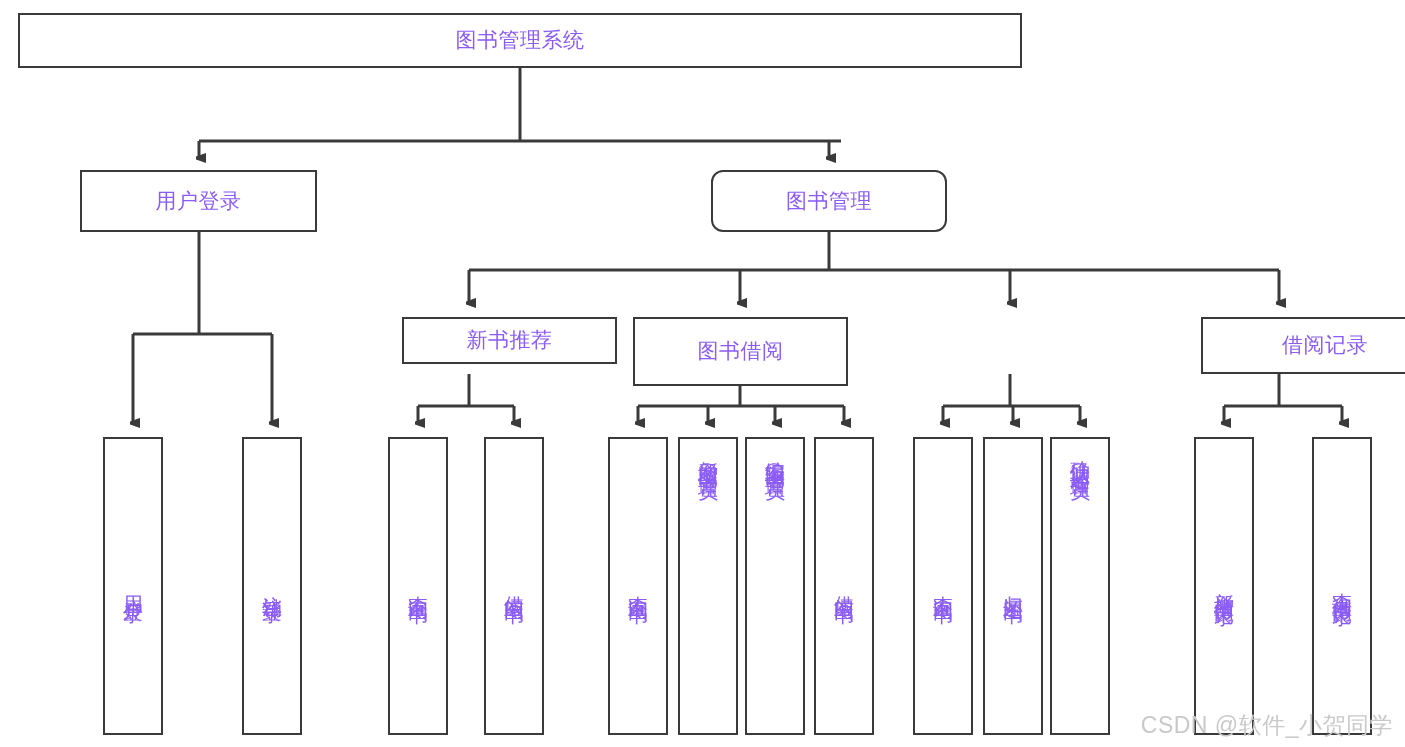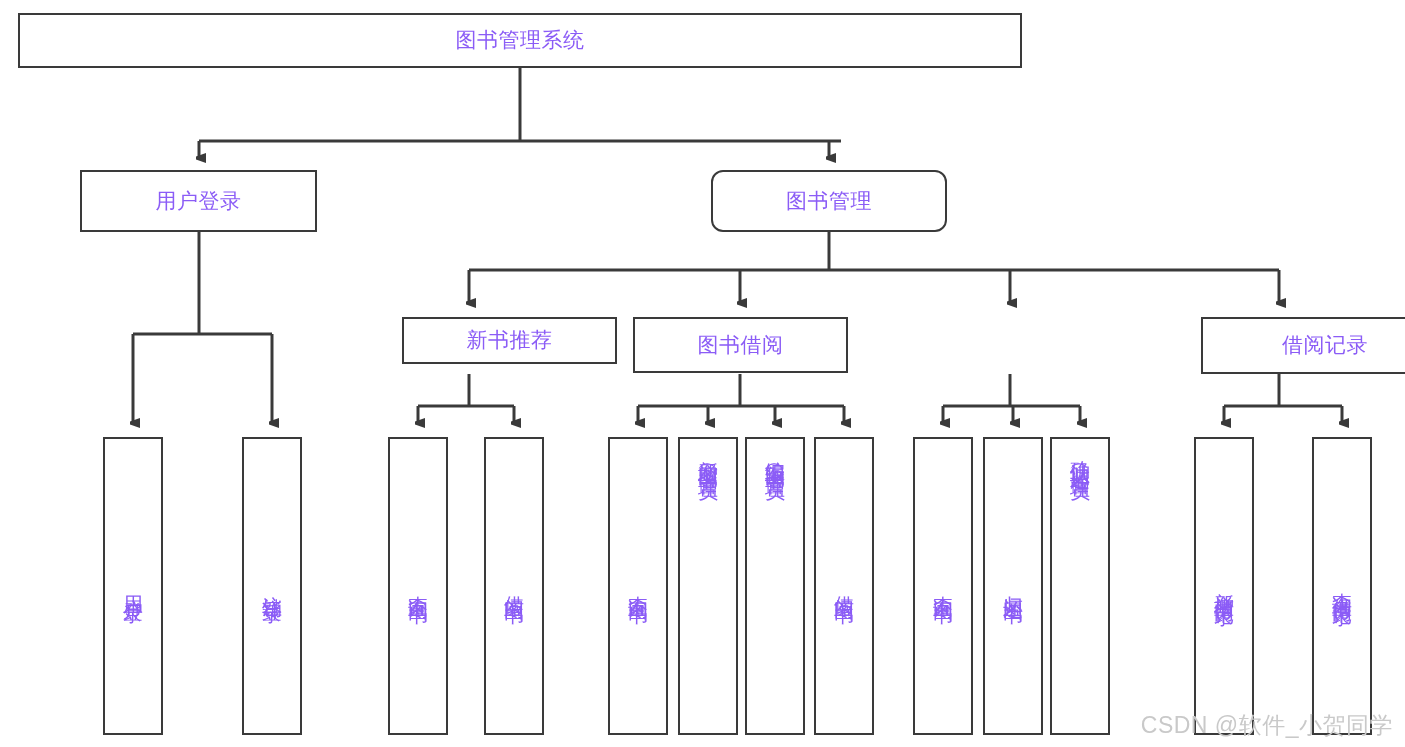--- a/index.html
+++ b/index.html
@@ -135,21 +135,21 @@
   <div class="node" style="left:80px; top:170px; width:237px; height:62px;">
     <span class="node-label">用户登录</span>
   </div>
   <div class="node" style="left:711px; top:170px; width:236px; height:62px;border-radius:12px;">
     <span class="node-label">图书管理</span>
   </div>
 
   <div class="node" style="left:362px; top:317px; width:215px; height:47px;margin-left:40px;">
     <span class="node-label">新书推荐</span>
   </div>
-  <div class="node" style="left:633px; top:317px; width:215px; height:56px;">
+  <div class="node" style="left:633px; top:317px; width:215px; height:69px;">
     <span class="node-label">图书借阅</span>
   </div>
   <div class="node" style="left:1201px; top:317px; width:248px; height:57px;">
     <span class="node-label">借阅记录</span>
   </div>
 
   <div class="node vertical centered" style="left:103px; top:437px; width:60px; height:298px;">
     <span class="node-label">用户登录</span>
   </div>
   <div class="node vertical centered" style="left:242px; top:437px; width:60px; height:298px;">

